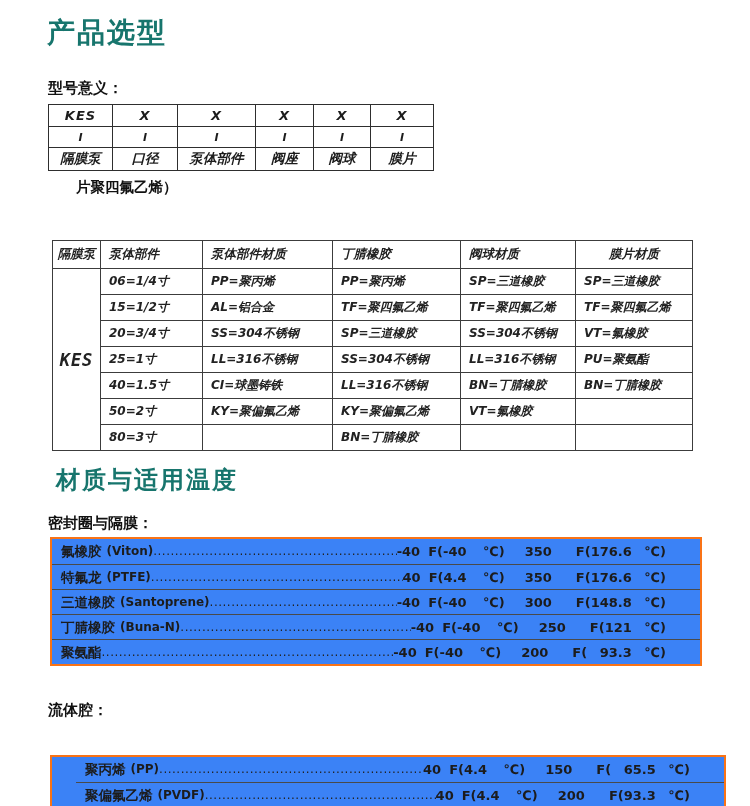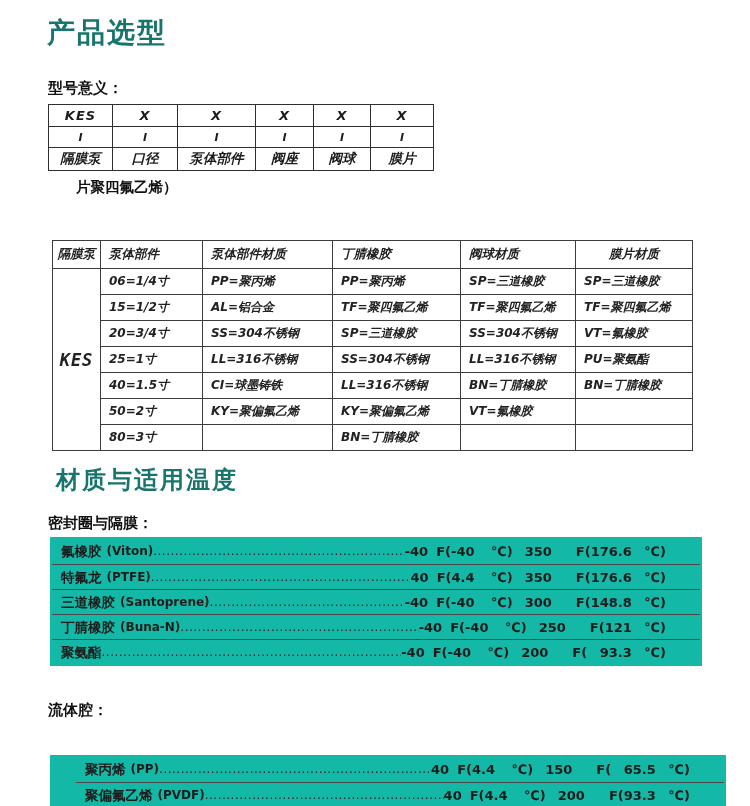--- a/index.html
+++ b/index.html
@@ -42,34 +42,34 @@
     padding:0 0 0 8px;text-align:left;vertical-align:middle;overflow:hidden;white-space:nowrap;
   }
   .sel-table tr.hdr td{height:27px;font-size:12.5px;font-weight:700;}
   .sel-table tr.data td{height:25px;}
   .sel-table td.c-first{text-align:center;padding:0;}
   .sel-table td.series-cell{font-size:17px;font-weight:700;letter-spacing:1px;font-family:"DejaVu Sans Mono","Liberation Mono",monospace;}
   .sel-table tr.hdr td.c-last{text-align:center;padding:0;}
 
   
   .temp-table{
-    left:50px;width:648px;border:2px solid #14b8a6;background:#14b8a6;
+    left:50px;width:648px;border:2px solid #f97316;background:#3b82f6;
   }
   .temp-row{
     display:flex;align-items:center;height:25px;line-height:25px;
     padding:0 34px 0 9px;border-top:1px solid #4a4a4a;box-sizing:border-box;
   }
   .temp-row:first-child{border-top:none;}
   .t-name{font-size:13.5px;font-weight:700;white-space:nowrap;}
   .t-en{font-size:12px;font-weight:700;margin-left:5px;white-space:nowrap;}
   .dots{flex:1 1 auto;min-width:0;overflow:hidden;white-space:nowrap;font-size:12px;color:#222;letter-spacing:0.5px;}
   .dots::after{content:"..........................................................................................................................................";}
   .t-min{width:34px;text-align:right;font-size:13px;font-weight:600;white-space:nowrap;}
   .t-minc{width:104px;margin-left:8px;font-size:13px;font-weight:600;word-spacing:12px;white-space:nowrap;}
-  .t-max{width:40px;text-align:center;margin-left:12px;font-size:13px;font-weight:600;white-space:nowrap;}
+  .t-max{width:40px;text-align:center;margin-left:20px;font-size:13px;font-weight:600;white-space:nowrap;}
   .t-maxc{width:120px;margin-left:24px;font-size:13px;font-weight:600;word-spacing:8px;white-space:nowrap;}
   .seal-table{top:537px;}
   .fluid-table{top:755px;padding-left:24px;}
 </style>
 </head>
 <body>
 
 <div class="abs h1">产品选型</div>
 
 <div class="abs lbl lbl-model">型号意义：</div>

